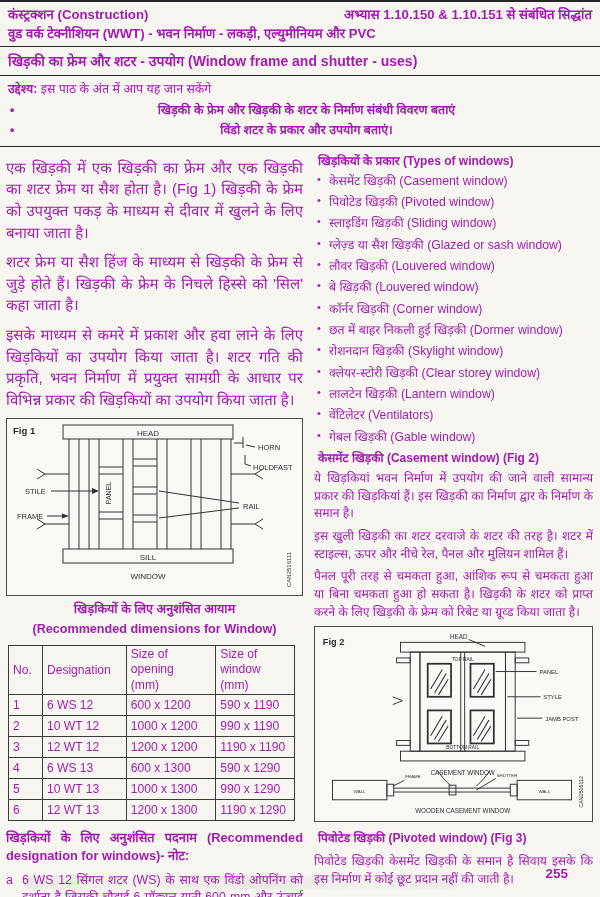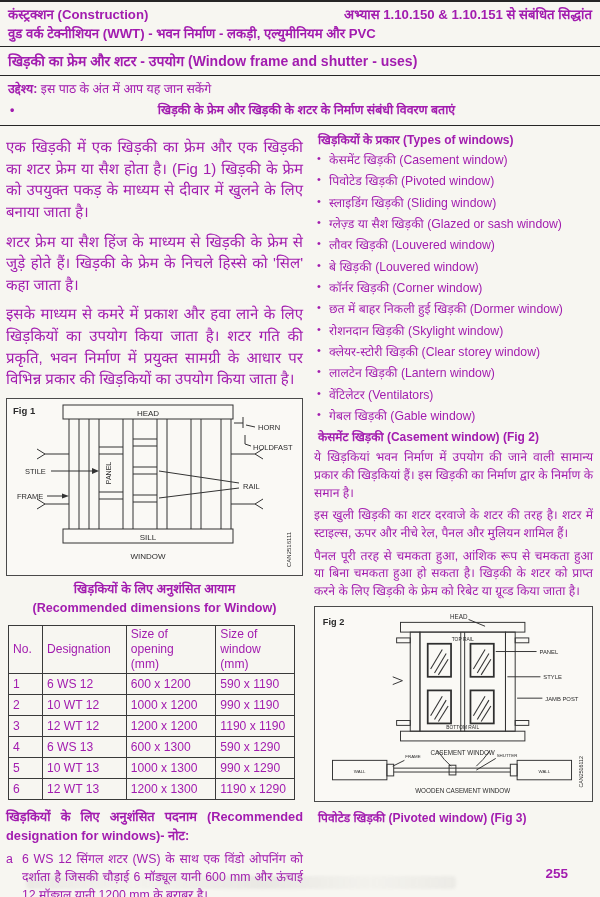--- a/index.html
+++ b/index.html
@@ -57,20 +57,21 @@
   </div>
   <hr class="rule thin">
   <div class="title-bar">खिड़की का फ्रेम और शटर - उपयोग (Window frame and shutter - uses)</div>
   <hr class="rule thin">
 
   <div class="objectives">
     <div class="obj-first">
       <b>उद्देश्य:</b><span> इस पाठ के अंत में आप यह जान सकेंगे</span>
     </div>
     <div class="obj-item">खिड़की के फ्रेम और खिड़की के शटर के निर्माण संबंधी विवरण बताएं</div>
+    <div class="obj-item">विंडो शटर के प्रकार और उपयोग बताएं।</div>
   </div>
   <hr class="rule thin">
 
   <div class="cols">
 
     <div class="col-l">
       <p class="para">एक खिड़की में एक खिड़की का फ्रेम और एक खिड़की का शटर फ्रेम या सैश होता है। (Fig 1) खिड़की के फ्रेम को उपयुक्त पकड़ के माध्यम से दीवार में खुलने के लिए बनाया जाता है।</p>
       <p class="para">शटर फ्रेम या सैश हिंज के माध्यम से खिड़की के फ्रेम से जुड़े होते हैं। खिड़की के फ्रेम के निचले हिस्से को 'सिल' कहा जाता है।</p>
       <p class="para">इसके माध्यम से कमरे में प्रकाश और हवा लाने के लिए खिड़कियों का उपयोग किया जाता है। शटर गति की प्रकृति, भवन निर्माण में प्रयुक्त सामग्री के आधार पर विभिन्न प्रकार की खिड़कियों का उपयोग किया जाता है।</p>
 
@@ -303,18 +304,19 @@
           <text x="46" y="168.5" font-size="4.5" text-anchor="middle">WALL</text>
           <text x="236" y="168.5" font-size="4.5" text-anchor="middle">WALL</text>
           <text x="93" y="154" font-size="4.5">FRAME</text>
           <text x="187" y="153" font-size="4.5">SHUTTER</text>
           <text x="152" y="190" font-size="6.5" text-anchor="middle">WOODEN CASEMENT WINDOW</text>
           <text x="276" y="184" font-size="5.5" transform="rotate(-90 276 184)">CAN2516112</text>
         </svg>
       </div>
 
       <div class="sec-head" style="margin-top:8px">पिवोटेड खिड़की (Pivoted window) (Fig 3)</div>
+      <p class="rpara" style="margin-top:6px">पिवोटेड खिड़की केसमेंट खिड़की के समान है सिवाय इसके कि इस निर्माण में कोई छूट प्रदान नहीं की जाती है।</p>
     </div>
   </div>
 
   <div class="showthrough"></div>
   <div class="pgnum">255</div>
 </div>
 
 </body></html>

